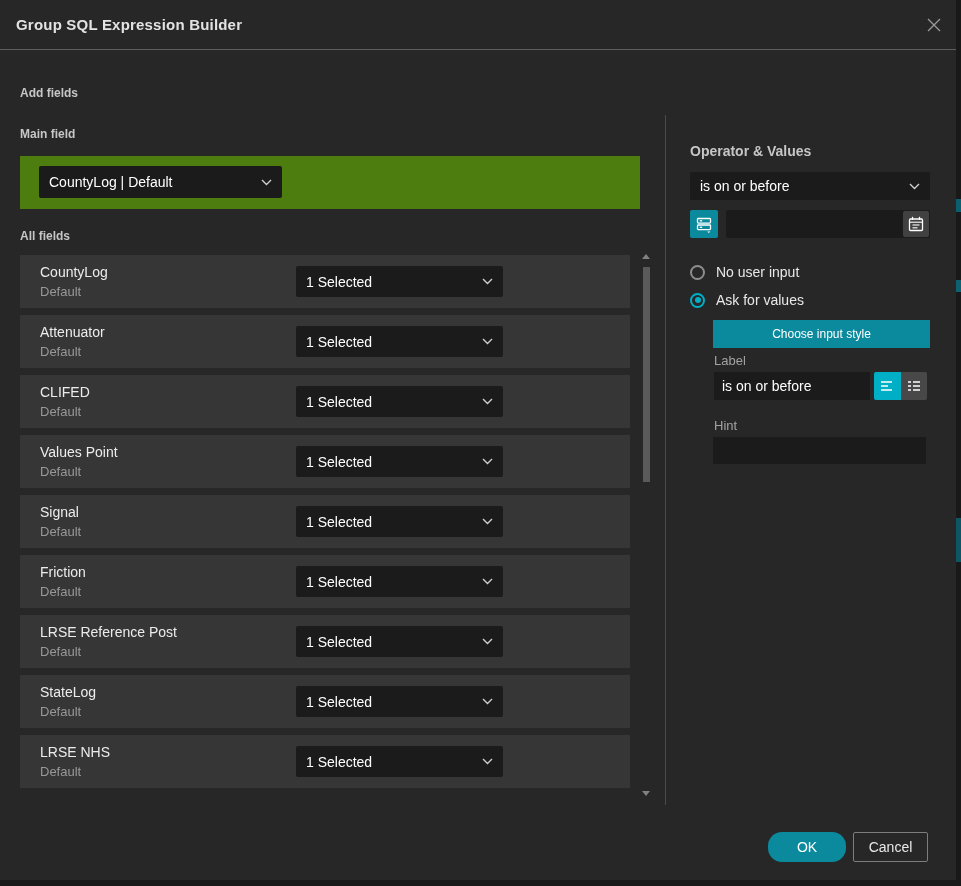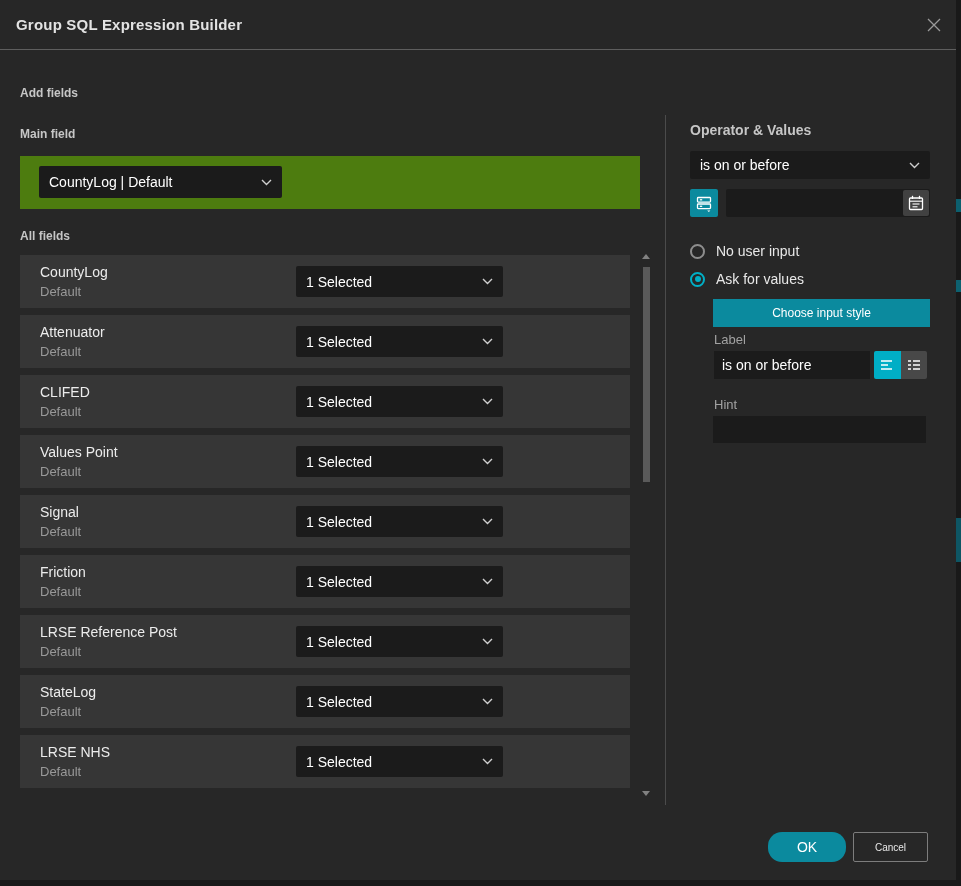--- a/index.html
+++ b/index.html
@@ -55,21 +55,21 @@
   
   .scrollbar { position:absolute; left:642px; top:252px; width:9px; height:546px; }
   .sb-arrow-up, .sb-arrow-down { position:absolute; left:0; width:0; height:0; border-left:4px solid transparent; border-right:4px solid transparent; cursor:pointer; }
   .sb-arrow-up { top:2px; border-bottom:5px solid #818181; }
   .sb-arrow-down { bottom:2px; border-top:5px solid #818181; }
   .sb-thumb { position:absolute; left:1px; top:15px; width:7px; height:215px; background:#5a5a5a; cursor:pointer; }
 
   .v-divider { position:absolute; left:665px; top:115px; width:1px; height:690px; background:#4b4b4b; }
 
   
-  .right-panel { position:absolute; left:690px; top:116px; width:240px; }
+  .right-panel { position:absolute; left:690px; top:137px; width:240px; }
   .rp-heading { position:relative; font-size:14px; font-weight:bold; color:#c6c6c6; top:6px; }
   .op-select { left:0; top:35px; width:240px; height:28px; }
   .value-row { position:absolute; left:0; top:73px; width:240px; height:28px; }
   .icon-btn {
     position:absolute; display:flex; align-items:center; justify-content:center;
     cursor:pointer; border-radius:2px;
   }
   .values-btn { left:0; top:0; width:28px; height:28px; background:#0b8a9e; }
   .value-input {
     position:absolute; left:36px; top:0; width:204px; height:28px;
@@ -108,21 +108,21 @@
   }
 
   
   .btn-ok {
     position:absolute; left:768px; top:832px; width:78px; height:30px;
     background:#0b8a9e; color:#fff; border:none; font-size:14px;
     font-family:"Liberation Sans", sans-serif; cursor:pointer; border-radius:14px;
   }
   .btn-cancel {
     position:absolute; left:853px; top:832px; width:75px; height:30px;
-    background:transparent; color:#e8e8e8; border:1px solid #7d7d7d; font-size:10px;
+    background:transparent; color:#e8e8e8; border:1px solid #7d7d7d; font-size:14px;
     font-family:"Liberation Sans", sans-serif; cursor:pointer; border-radius:2px;
   }
 </style>
 </head>
 <body>
 
 <div class="dialog">
 
   <div class="titlebar">
     <span class="title">Group SQL Expression Builder</span>

